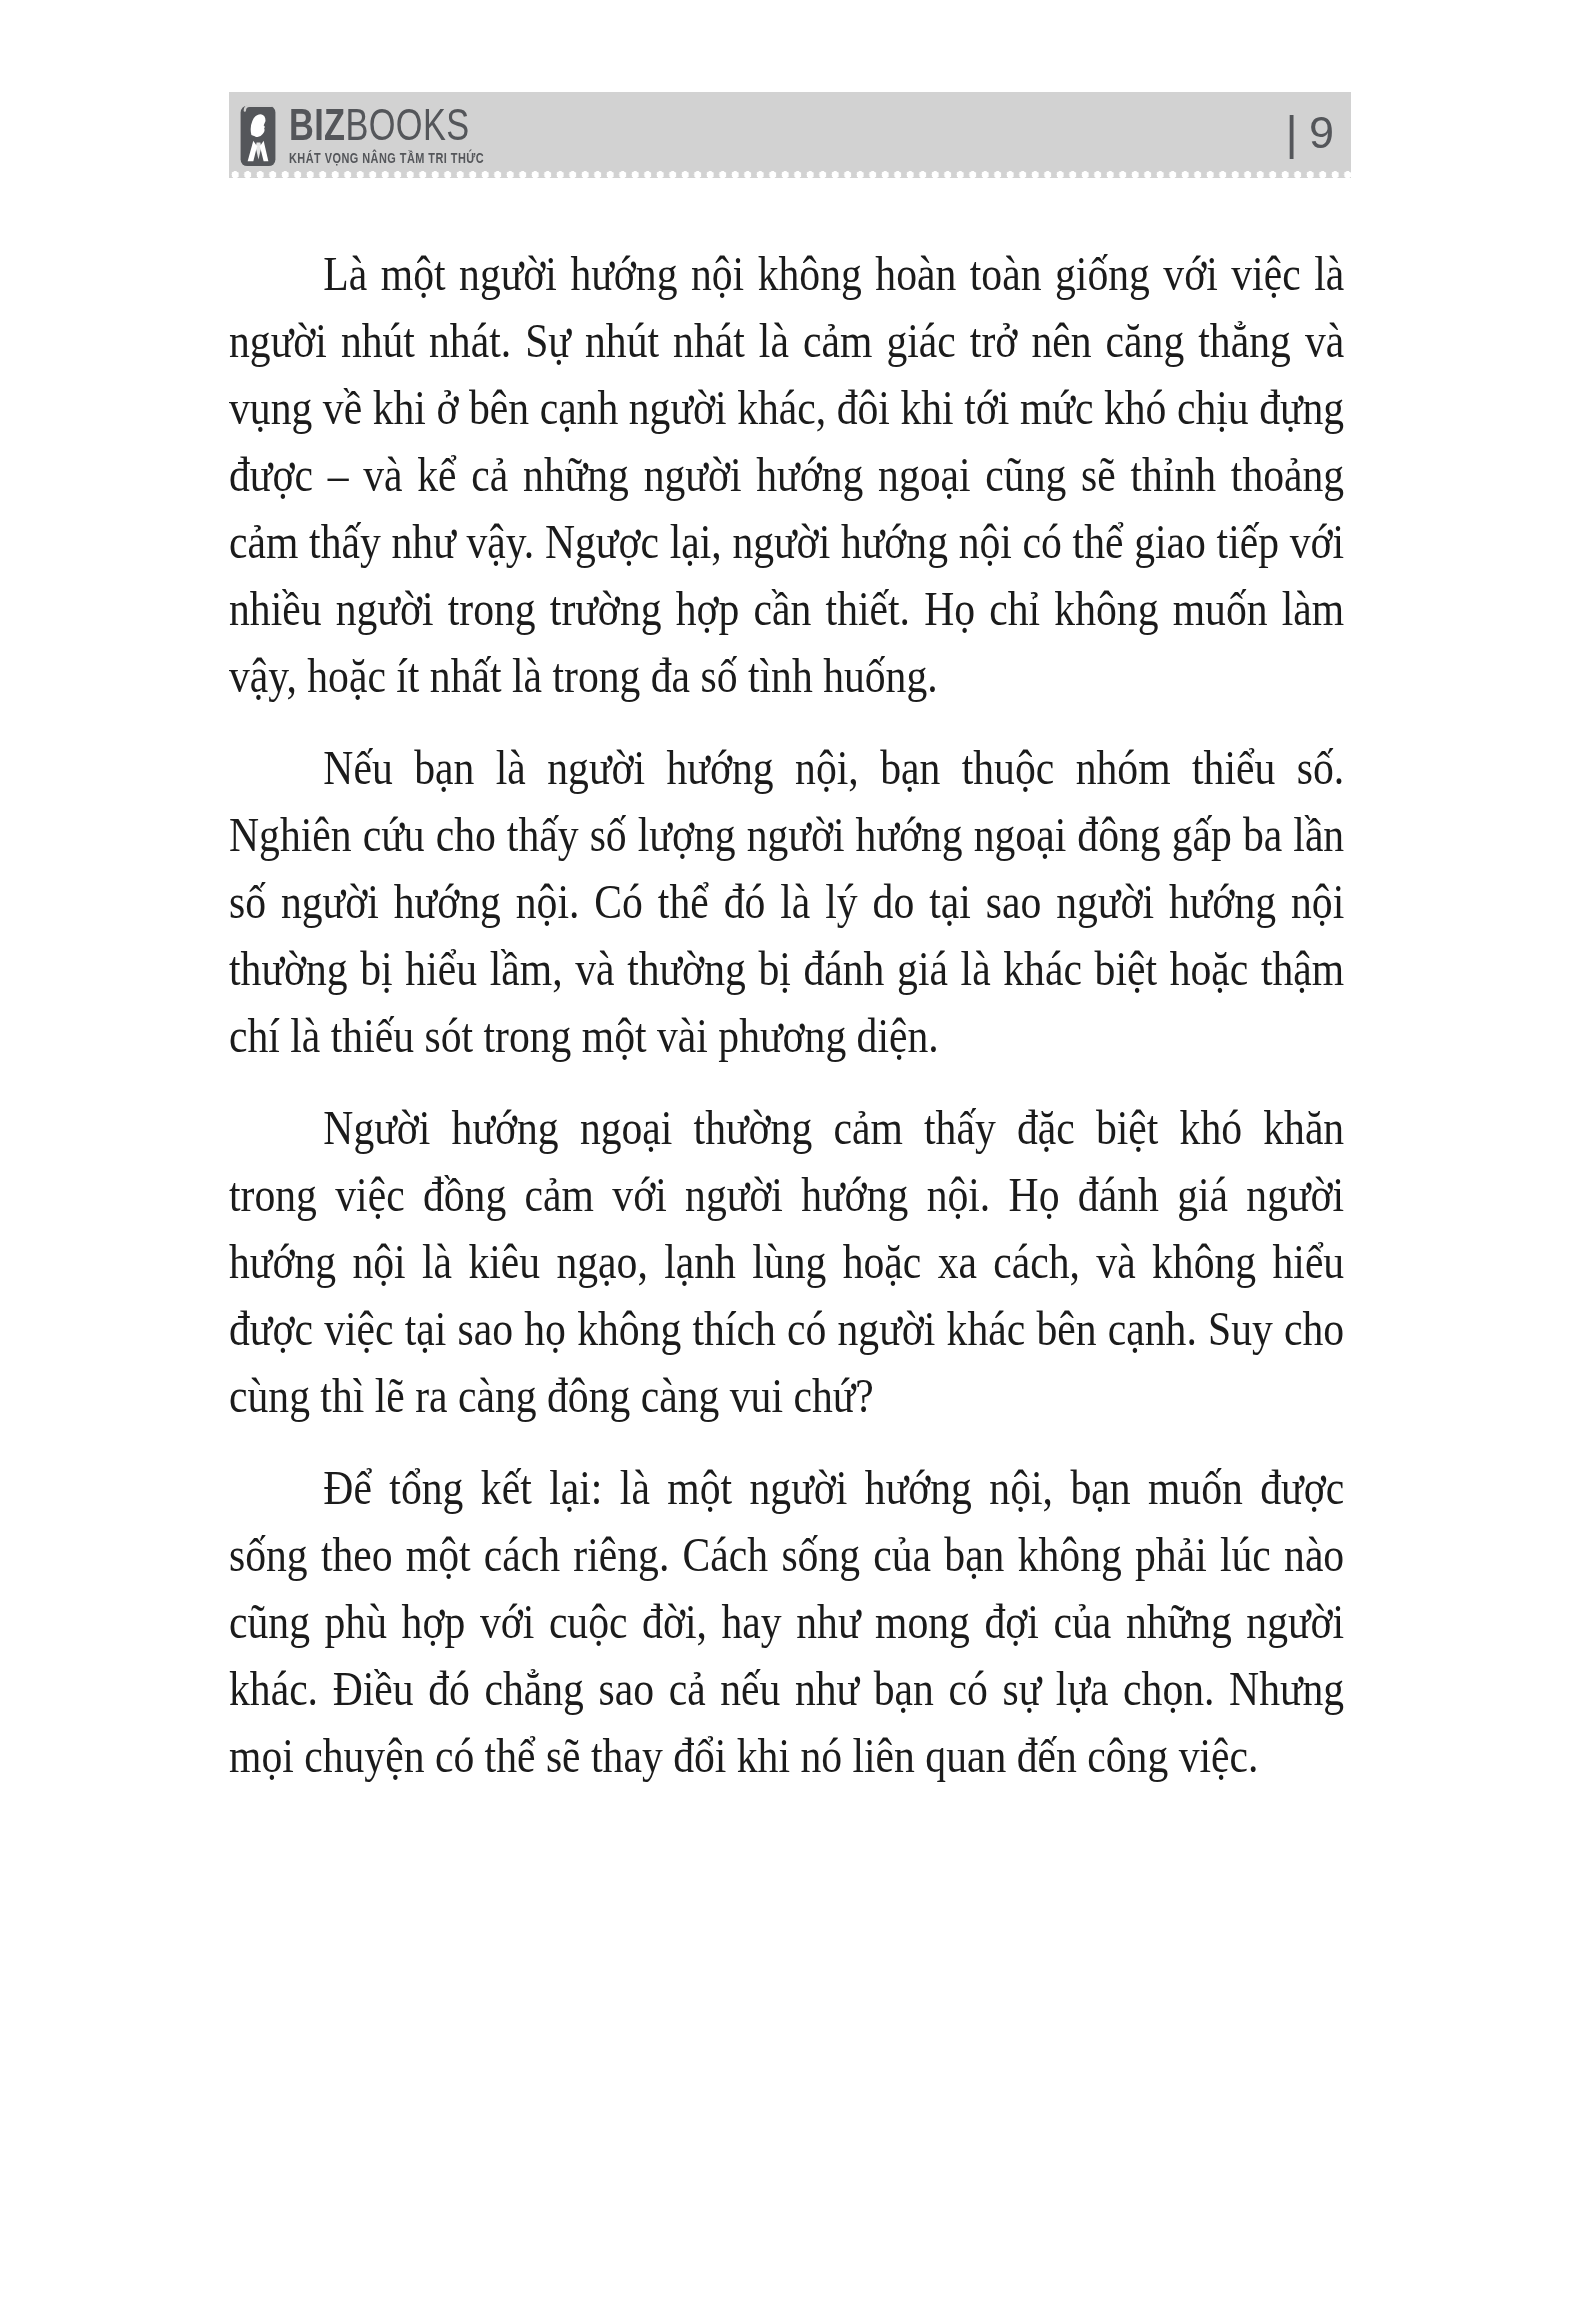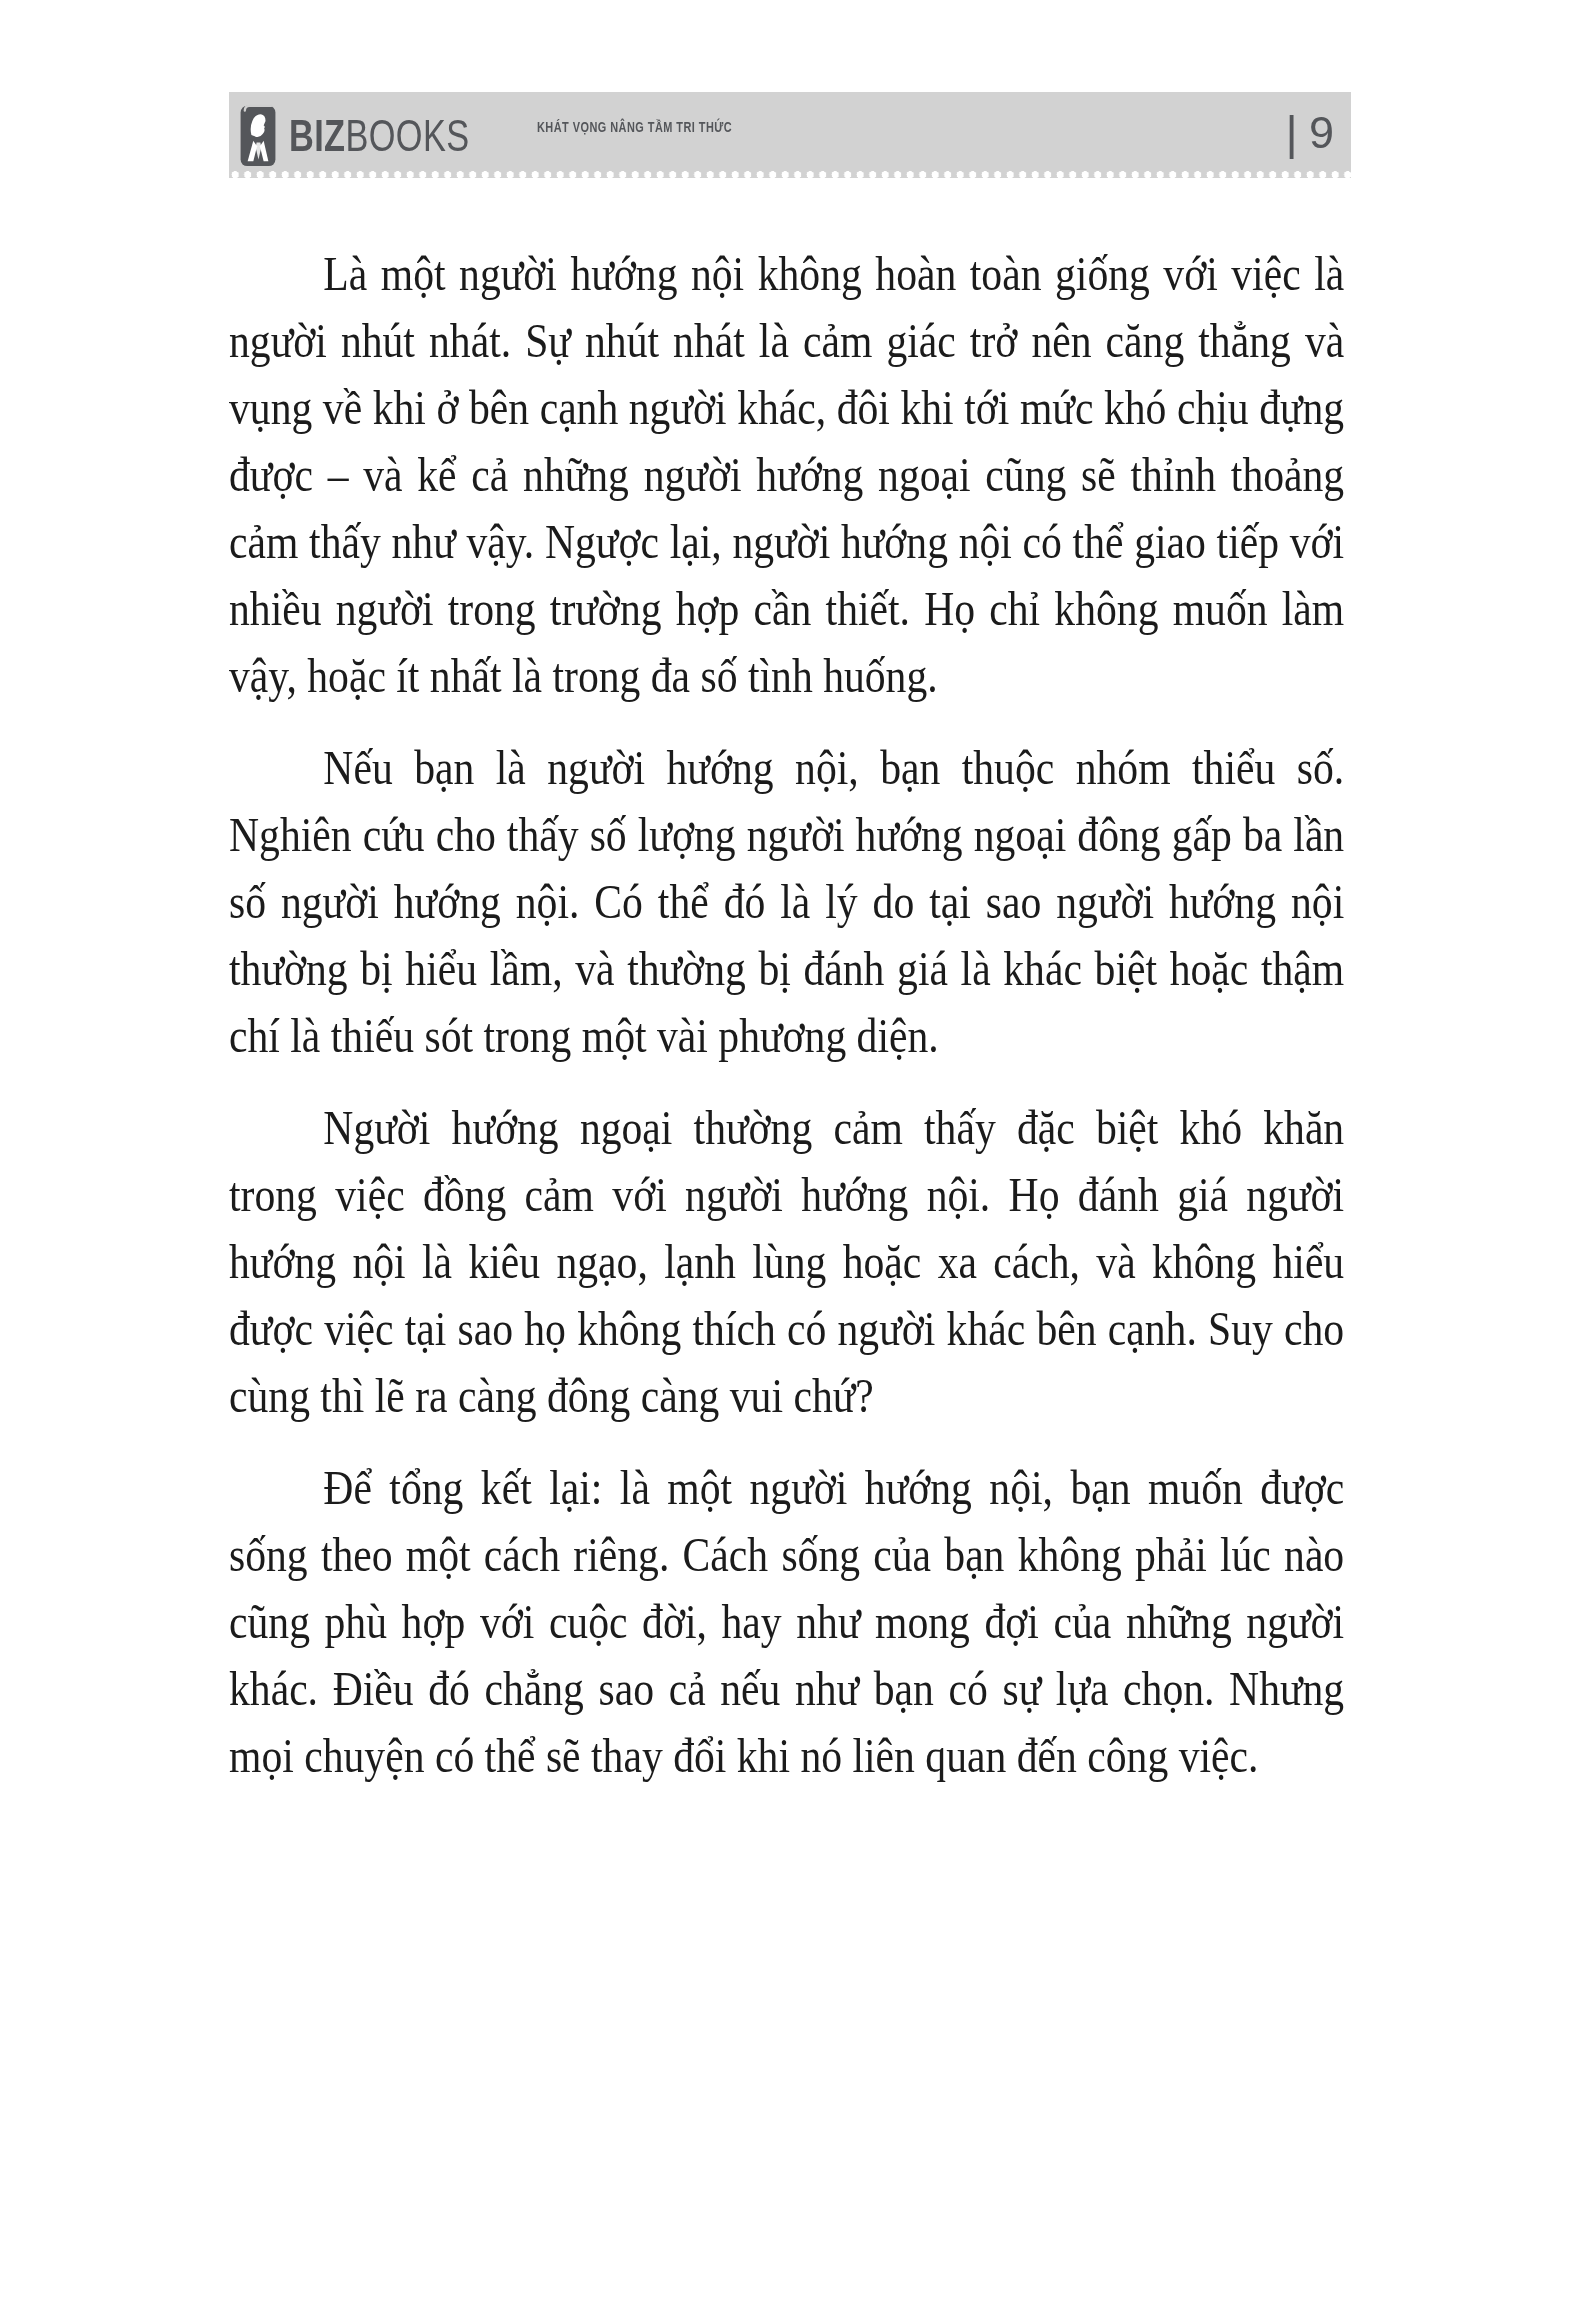--- a/index.html
+++ b/index.html
@@ -31,21 +31,21 @@
     background-size:12.5px 7.5px;
     background-repeat:repeat-x;
   }
   .logo-group {
     display:flex;
     align-items:center;
     margin-left:11.2px;
     gap:13px;
   }
   .logo-badge { display:block; }
-  .brand-col { display:flex; flex-direction:row; justify-content:flex-end;gap:16px; }
+  .brand-col { display:flex; flex-direction:column; justify-content:flex-end; }
   .brand {
     font-family:"Liberation Sans", sans-serif;
     font-size:44px;
     line-height:41px;
     color:#54565a;
     letter-spacing:0.5px;
     transform:scaleX(0.78);
     transform-origin:0 50%;
     white-space:nowrap;
   }

